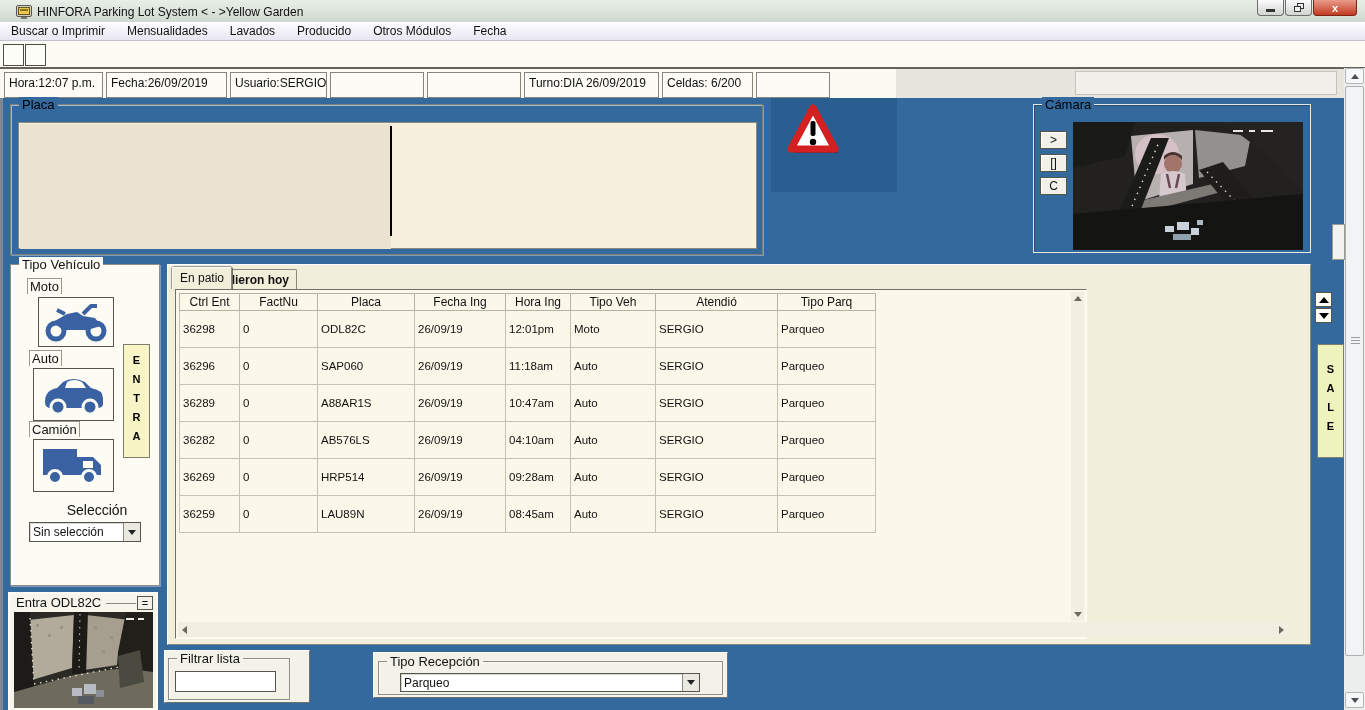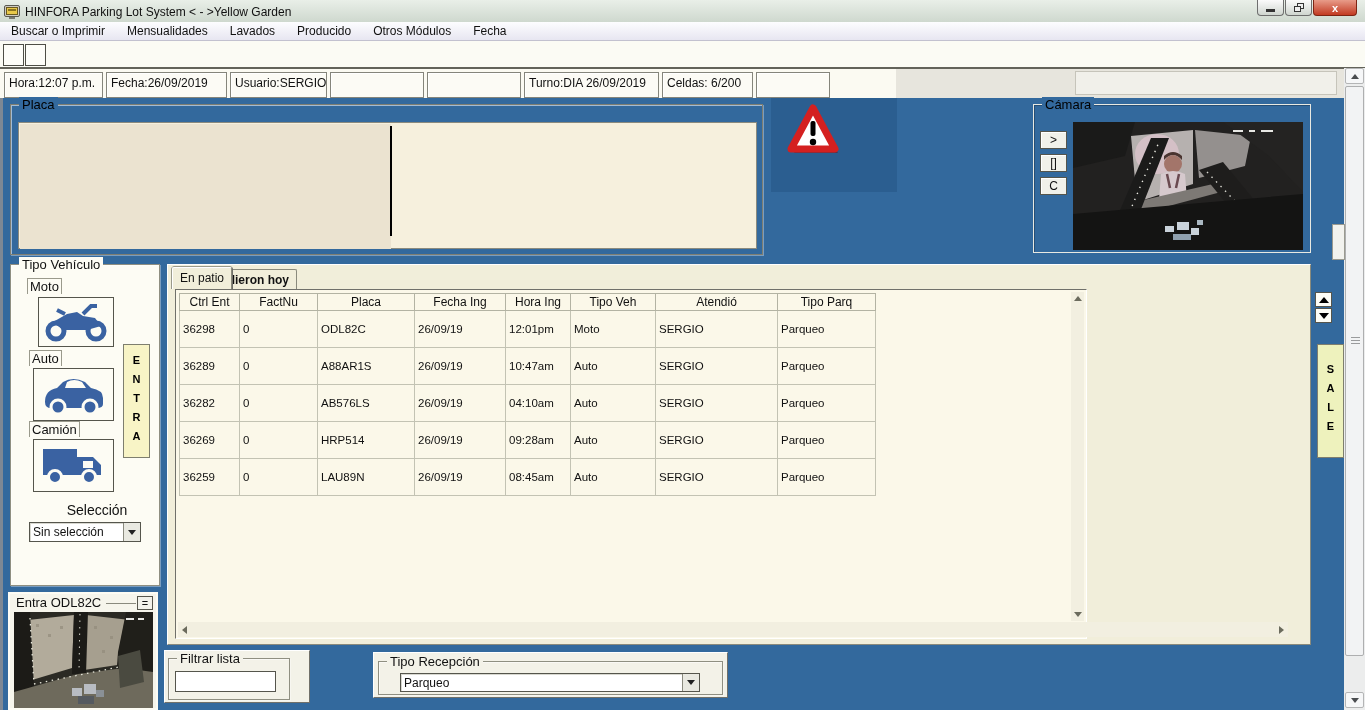--- a/index.html
+++ b/index.html
@@ -2,21 +2,21 @@
 <html><head>
 <meta charset="utf-8">
 <style>
   * { margin:0; padding:0; box-sizing:border-box; font-family:"Liberation Sans", sans-serif; }
   html,body { background:#555; }
   .window { position:relative; width:1365px; height:710px; background:#33699d; overflow:hidden; font-size:12px; color:#111; }
 
   
   .titlebar { position:absolute; left:0; top:0; width:1365px; height:25px;
     background:linear-gradient(#e9efe8,#ccd6cc); border-bottom:1px solid #93a093;
-    display:flex; align-items:center; padding-left:4px; }
+    display:flex; align-items:center; padding-left:16px; }
   .app-icon { width:16px; height:14px; margin-right:5px; flex:0 0 auto; }
   .title-text { font-size:12px; color:#111; }
   .win-btns { position:absolute; right:8px; top:0; display:flex; }
   .win-btn { width:27px; height:16px; margin-left:1px; border:1px solid #6e6e6e; border-top:none;
     border-radius:0 0 4px 4px; background:linear-gradient(#fbfbfb,#cfd5cf); display:flex; align-items:center; justify-content:center; }
   .win-btn.close { width:44px; background:linear-gradient(#e89c89,#c23a22); border-color:#7e2413; color:#fff; font-weight:bold; font-size:11px; }
   .glyph-min { width:9px; height:3px; background:#333; margin-top:6px; }
   .glyph-restore { position:relative; width:10px; height:9px; }
   .glyph-restore .r1 { position:absolute; right:0; top:0; width:7px; height:6px; border:1px solid #333; background:#eee; }
   .glyph-restore .r2 { position:absolute; left:0; bottom:0; width:7px; height:6px; border:1px solid #333; background:#eee; }
@@ -350,20 +350,30 @@
           </tr>
         </thead>
         <tbody>
             <tr>
               <td>36298</td>
               <td>0</td>
               <td>ODL82C</td>
               <td>26/09/19</td>
               <td>12:01pm</td>
               <td>Moto</td>
+              <td>SERGIO</td>
+              <td>Parqueo</td>
+            </tr>
+            <tr>
+              <td>36296</td>
+              <td>0</td>
+              <td>SAP060</td>
+              <td>26/09/19</td>
+              <td>11:18am</td>
+              <td>Auto</td>
               <td>SERGIO</td>
               <td>Parqueo</td>
             </tr>
             <tr>
               <td>36289</td>
               <td>0</td>
               <td>A88AR1S</td>
               <td>26/09/19</td>
               <td>10:47am</td>
               <td>Auto</td>

